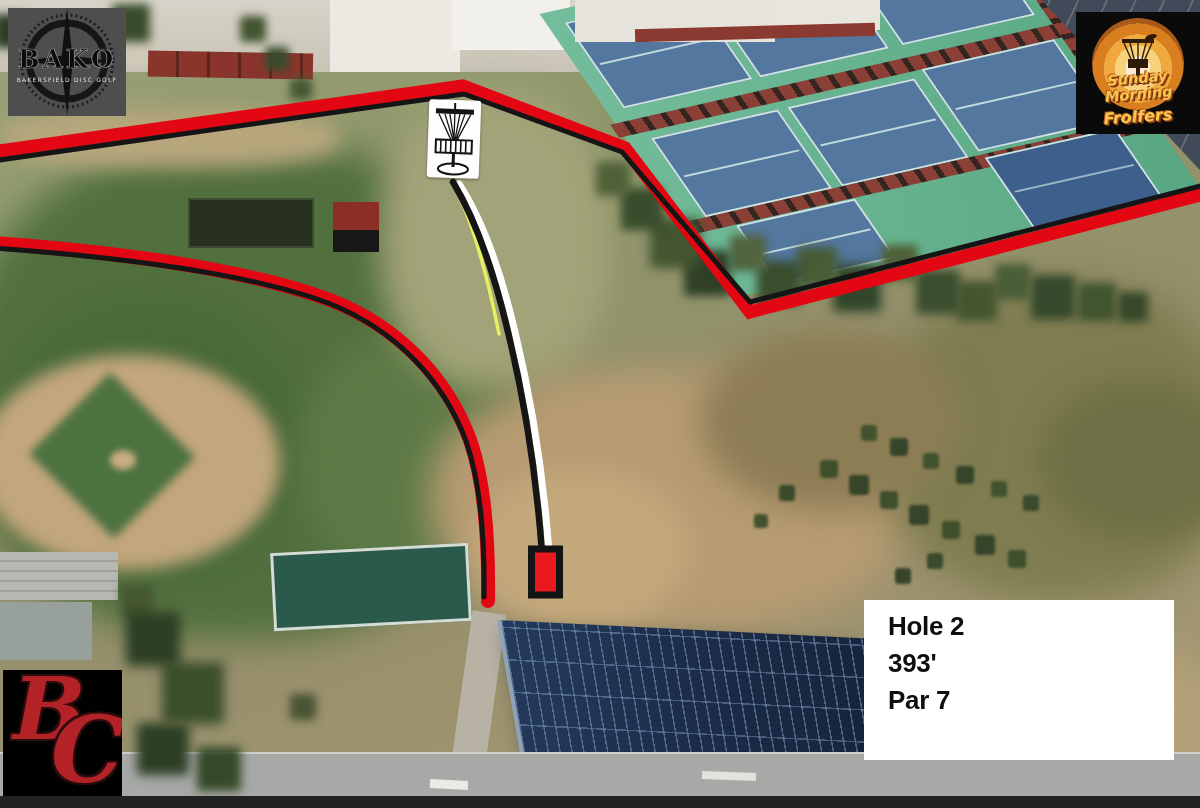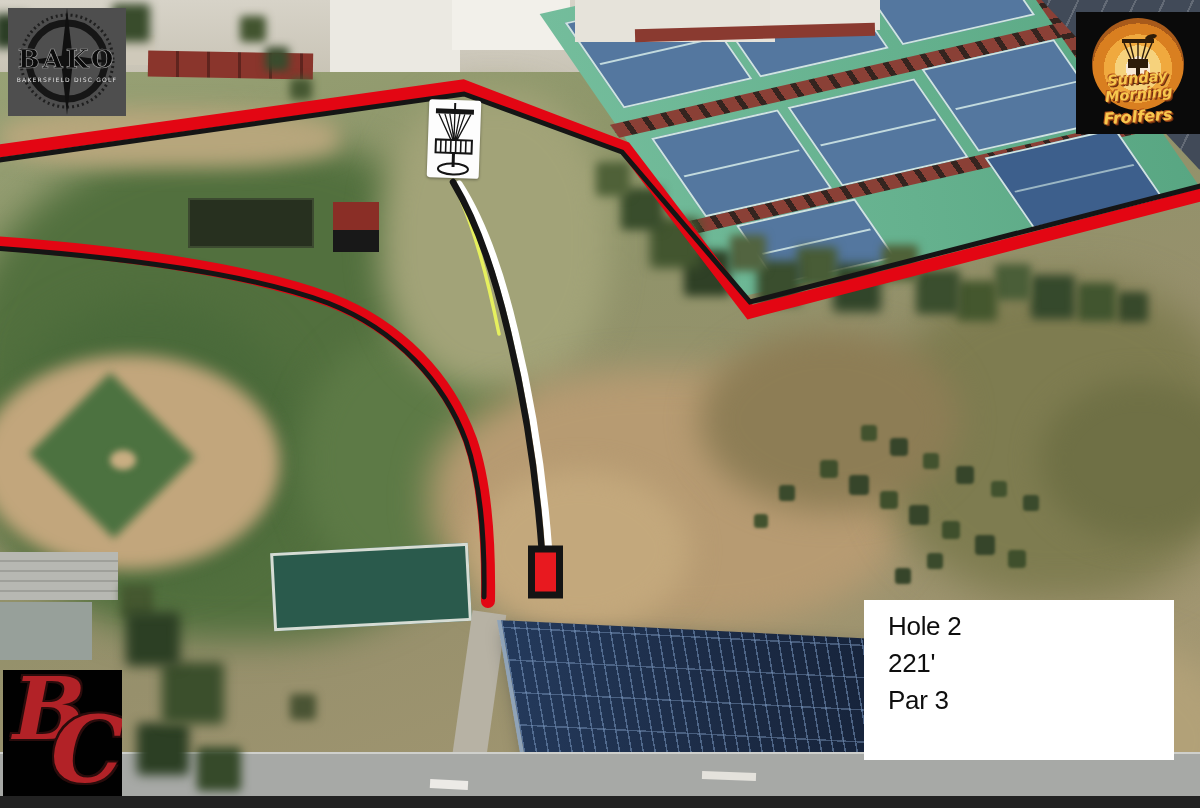--- a/index.html
+++ b/index.html
@@ -99,21 +99,21 @@
   #smf-t1{bottom:32px;font-size:14.5px;transform:rotate(-5deg);}
   #smf-t2{bottom:8px;font-size:16px;transform:rotate(-4deg);}
   #bc{position:absolute;left:3px;top:670px;width:119px;height:126px;background:#010101;z-index:30;overflow:hidden;}
   .bc-letter{position:absolute;font-family:"DejaVu Serif",serif;font-weight:bold;font-style:italic;color:#b22227;
     text-shadow:2px 2px 0 #2a0c0c,-2px -2px 0 #2a0c0c,2px -2px 0 #2a0c0c,-2px 2px 0 #2a0c0c;line-height:1;}
   #bc-b{left:10px;top:-4px;font-size:86px;}
   #bc-c{left:48px;top:34px;font-size:92px;}
   
   #info{position:absolute;left:864px;top:600px;width:310px;height:160px;background:#ffffff;z-index:30;
     padding:8px 0 0 24px;box-sizing:border-box;}
-  #info div{font-size:26px;font-weight:normal;color:#0e0e0e;line-height:37px;letter-spacing:-0.3px;}
+  #info div{font-size:26px;font-weight:bold;color:#0e0e0e;line-height:37px;letter-spacing:-0.3px;}
 </style>
 </head>
 <body>
 
 <div id="stage">
 
   <div id="aerial">
     <div id="base"></div>
     <div id="top-strip"></div>
     <div id="g-left"></div>
@@ -222,17 +222,17 @@
     <div class="smf-text" id="smf-t2">Frolfers</div>
   </div>
 
   <div id="bc">
     <div class="bc-letter" id="bc-b">B</div>
     <div class="bc-letter" id="bc-c">C</div>
   </div>
 
   <div id="info">
     <div>Hole 2</div>
-    <div>221'</div>
-    <div>Par 3</div>
+    <div>393'</div>
+    <div>Par 7</div>
   </div>
 
 </div>
 
 </body></html>

